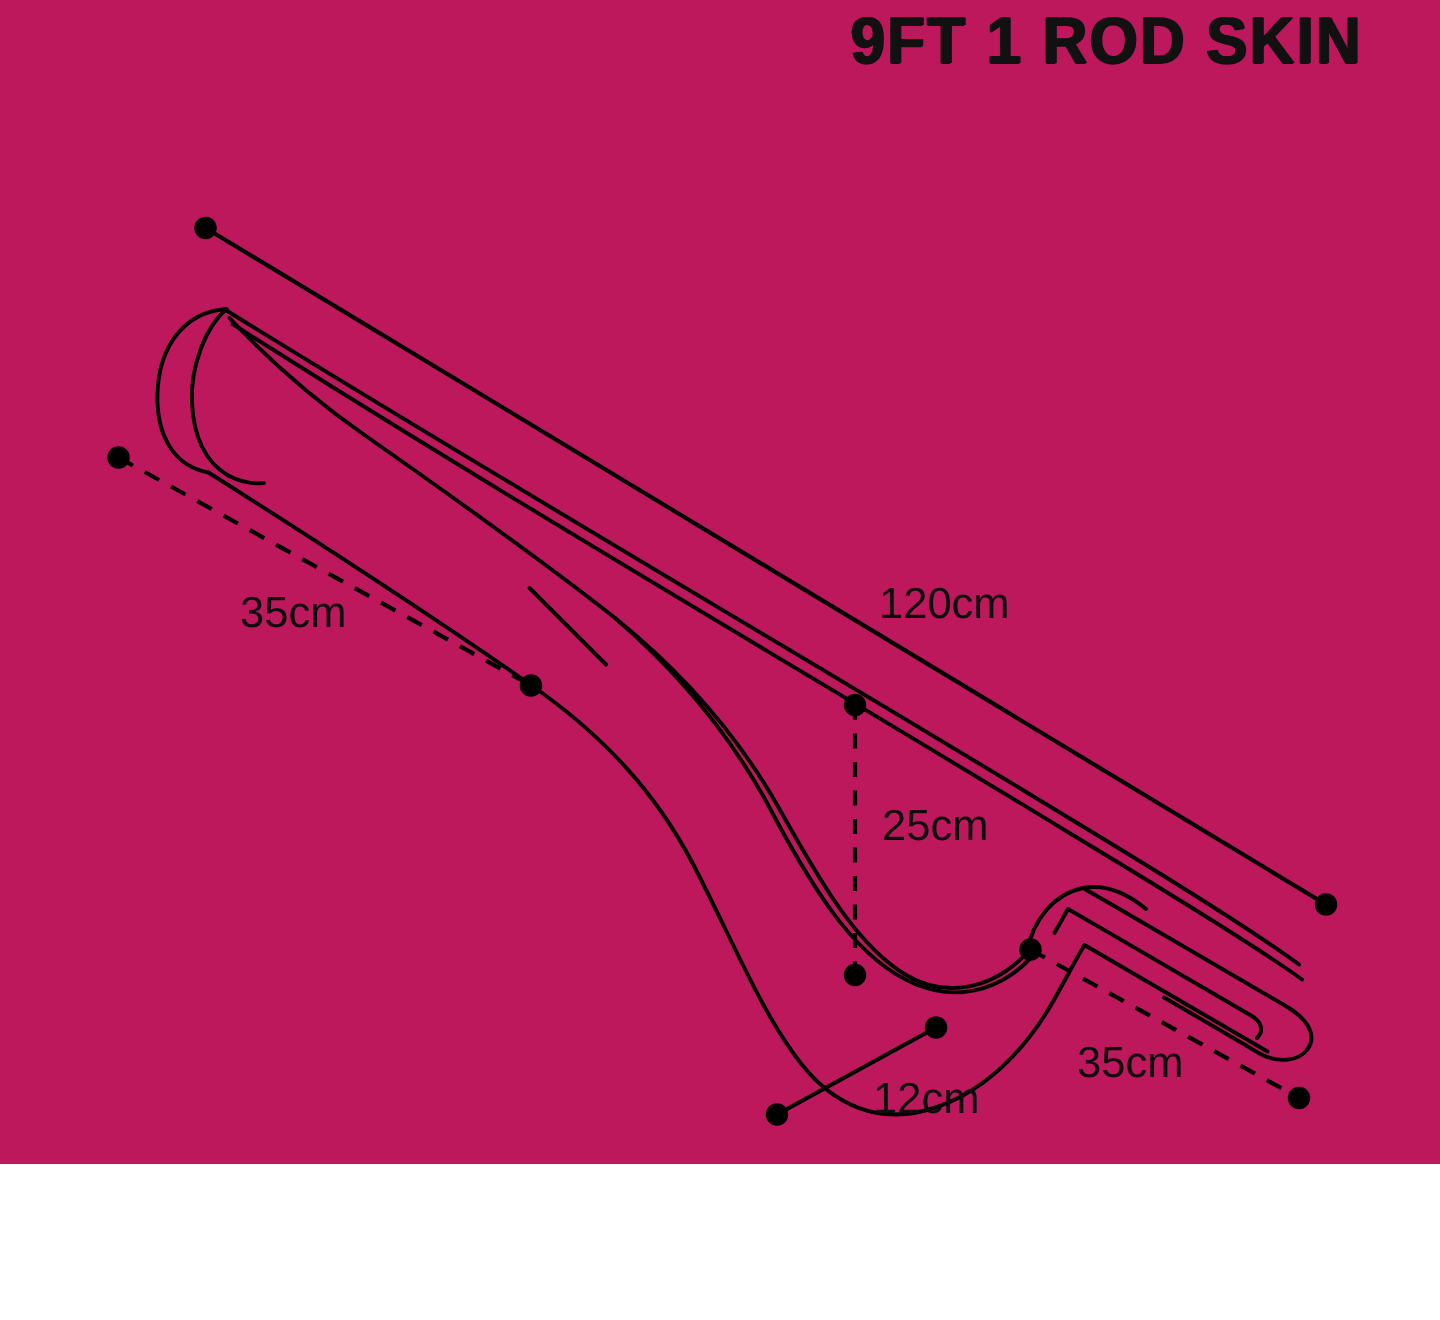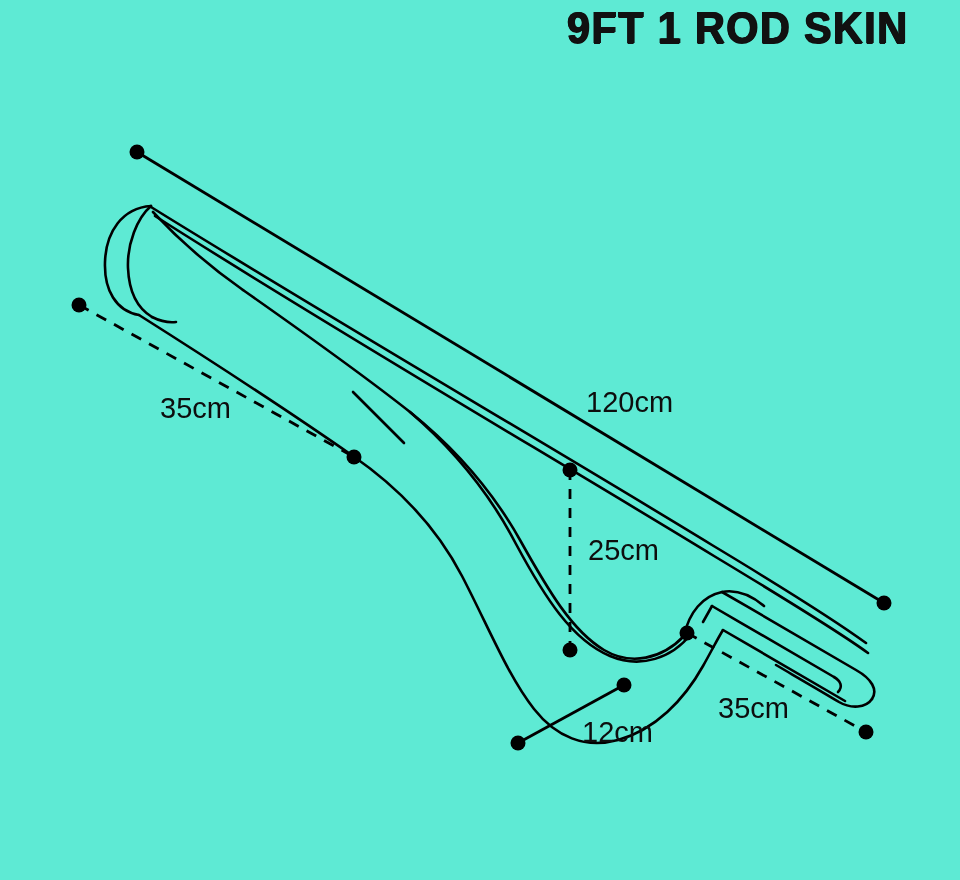--- a/index.html
+++ b/index.html
@@ -11,22 +11,22 @@
   body {
     width: 960px;
     height: 880px;
     overflow: hidden;
     font-family: "Liberation Sans", sans-serif;
     -webkit-font-smoothing: antialiased;
   }
   #page {
     position: relative;
     width: 960px;
-    height: 880px;
-    background: #5eead4;
+    height: 776px;
+    background: #be185d;
   }
   
   #title-bar {
     position: absolute;
     left: 0;
     top: 0;
     width: 960px;
     height: 62px;
   }
   #product-title {

